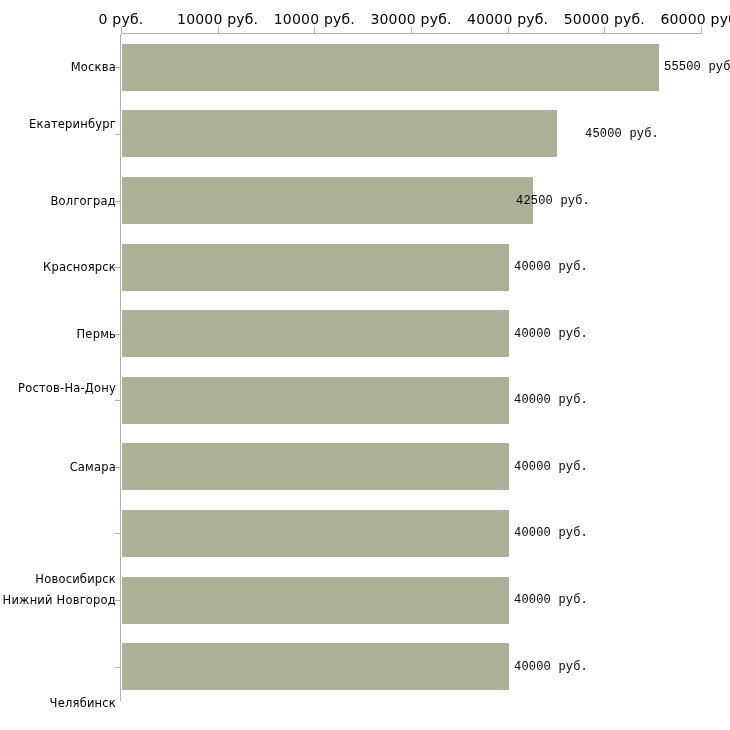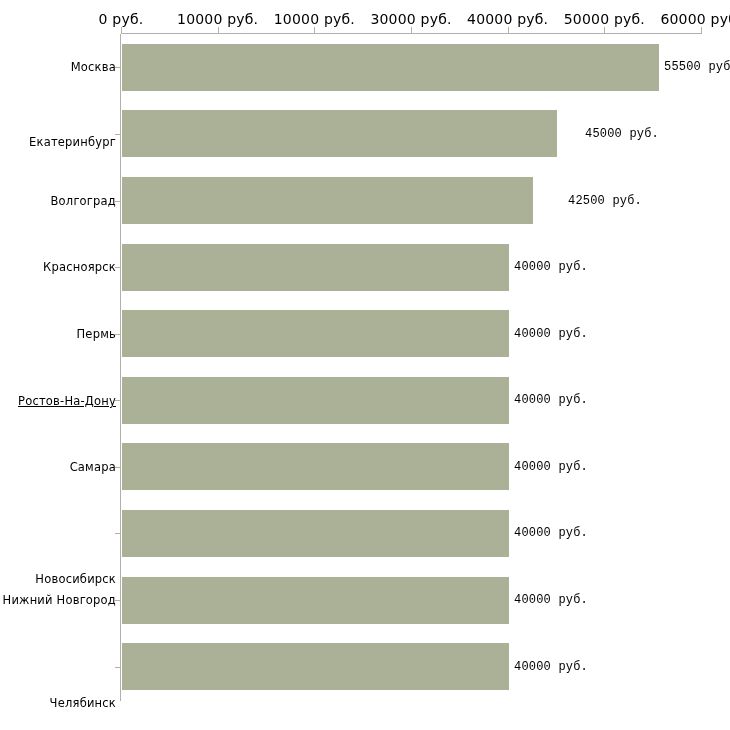--- a/index.html
+++ b/index.html
@@ -120,25 +120,25 @@
       <div class="tick-y" style="top: 334px;"></div>
       <div class="tick-y" style="top: 400px;"></div>
       <div class="tick-y" style="top: 467px;"></div>
       <div class="tick-y" style="top: 533px;"></div>
       <div class="tick-y" style="top: 600px;"></div>
       <div class="tick-y" style="top: 667px;"></div>
     </div>
 
   <div id="y-tick-labels">
       <div class="tick-label-y" style="top: 67px;">Москва</div>
-      <div class="tick-label-y" style="top: 142px;">Екатеринбург</div>
+      <div class="tick-label-y" style="top: 124px;">Екатеринбург</div>
       <div class="tick-label-y" style="top: 201px;">Волгоград</div>
       <div class="tick-label-y" style="top: 267px;">Красноярск</div>
       <div class="tick-label-y" style="top: 334px;">Пермь</div>
-      <div class="tick-label-y" style="top: 401px; text-decoration: underline;">Ростов-На-Дону</div>
+      <div class="tick-label-y" style="top: 388px;">Ростов-На-Дону</div>
       <div class="tick-label-y" style="top: 467px;">Самара</div>
       <div class="tick-label-y" style="top: 533px; margin-top: 46px;">Новосибирск</div>
       <div class="tick-label-y" style="top: 600px;">Нижний Новгород</div>
       <div class="tick-label-y" style="top: 667px; margin-top: 36px;">Челябинск</div>
     </div>
 
   <div id="bars">
       <div class="bar" style="left: 122px; top: 44px; width: 537px; height: 47px; background: rgb(171, 177, 150);"></div>
       <div class="bar" style="left: 122px; top: 110px; width: 435px; height: 47px; background: rgb(171, 177, 150);"></div>
       <div class="bar" style="left: 122px; top: 177px; width: 411px; height: 47px; background: rgb(171, 177, 150);"></div>
@@ -147,21 +147,21 @@
       <div class="bar" style="left: 122px; top: 377px; width: 387px; height: 47px; background: rgb(171, 177, 150);"></div>
       <div class="bar" style="left: 122px; top: 443px; width: 387px; height: 47px; background: rgb(171, 177, 150);"></div>
       <div class="bar" style="left: 122px; top: 510px; width: 387px; height: 47px; background: rgb(171, 177, 150);"></div>
       <div class="bar" style="left: 122px; top: 577px; width: 387px; height: 47px; background: rgb(171, 177, 150);"></div>
       <div class="bar" style="left: 122px; top: 643px; width: 387px; height: 47px; background: rgb(171, 177, 150);"></div>
     </div>
 
   <div id="bar-labels">
       <div class="bar-value-label" style="left: 664px; top: 67px;">55500 руб.</div>
       <div class="bar-value-label" style="left: 585px; top: 134px;">45000 руб.</div>
-      <div class="bar-value-label" style="left: 568px; top: 201px;">42500 руб.</div>
+      <div class="bar-value-label" style="left: 516px; top: 201px;">42500 руб.</div>
       <div class="bar-value-label" style="left: 514px; top: 267px;">40000 руб.</div>
       <div class="bar-value-label" style="left: 514px; top: 334px;">40000 руб.</div>
       <div class="bar-value-label" style="left: 514px; top: 400px;">40000 руб.</div>
       <div class="bar-value-label" style="left: 514px; top: 467px;">40000 руб.</div>
       <div class="bar-value-label" style="left: 514px; top: 533px;">40000 руб.</div>
       <div class="bar-value-label" style="left: 514px; top: 600px;">40000 руб.</div>
       <div class="bar-value-label" style="left: 514px; top: 667px;">40000 руб.</div>
     </div>
 
 </div>

